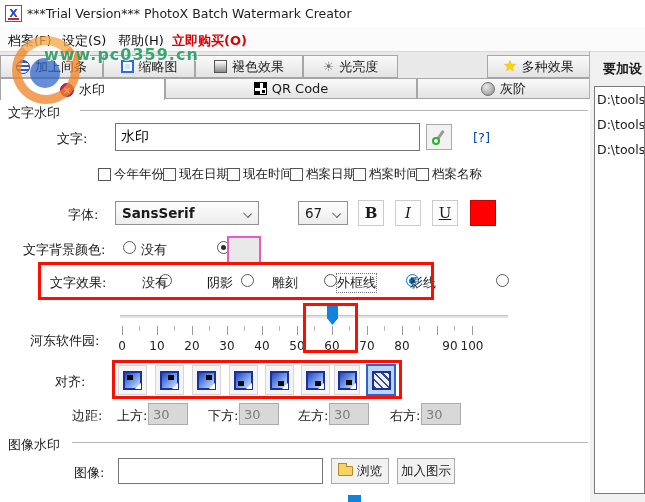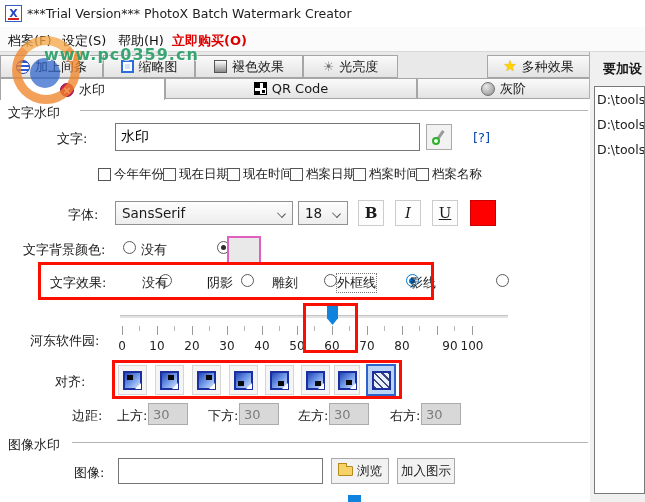--- a/index.html
+++ b/index.html
@@ -236,26 +236,26 @@
     <span class="cb"></span>
       <span>档案时间</span>
     </div>
   <div class="abs cb-row-item" style="left:416px;top:166px;">
     <span class="cb"></span>
       <span>档案名称</span>
     </div>
 
   
   <div class="abs lbl" style="left:68px;top:206px;">字体:</div>
-  <div class="abs select" style="left:115px;top:201px;width:178px;height:24px;">
+  <div class="abs select" style="left:115px;top:201px;width:144px;height:24px;font-weight:bold;">
     <span>SansSerif</span>
     <span class="chev"></span>
   </div>
   <div class="abs select" style="left:298px;top:201px;width:50px;height:24px;">
-    <span>18</span>
+    <span>67</span>
     <span class="chev"></span>
   </div>
   <div class="abs stylebtn" style="left:358px;top:200px;width:26px;height:26px;font-weight:bold;">B</div>
   <div class="abs stylebtn" style="left:395px;top:200px;width:26px;height:26px;font-style:italic;">I</div>
   <div class="abs stylebtn" style="left:432px;top:200px;width:26px;height:26px;text-decoration:underline;">U</div>
   <div class="abs swatch-red" style="left:470px;top:200px;width:26px;height:26px;background:#fe0000;"></div>
 
   
   <div class="abs lbl" style="left:23px;top:241px;">文字背景颜色:</div>
   <span class="abs radio" style="left:123px;top:241px;"></span>

